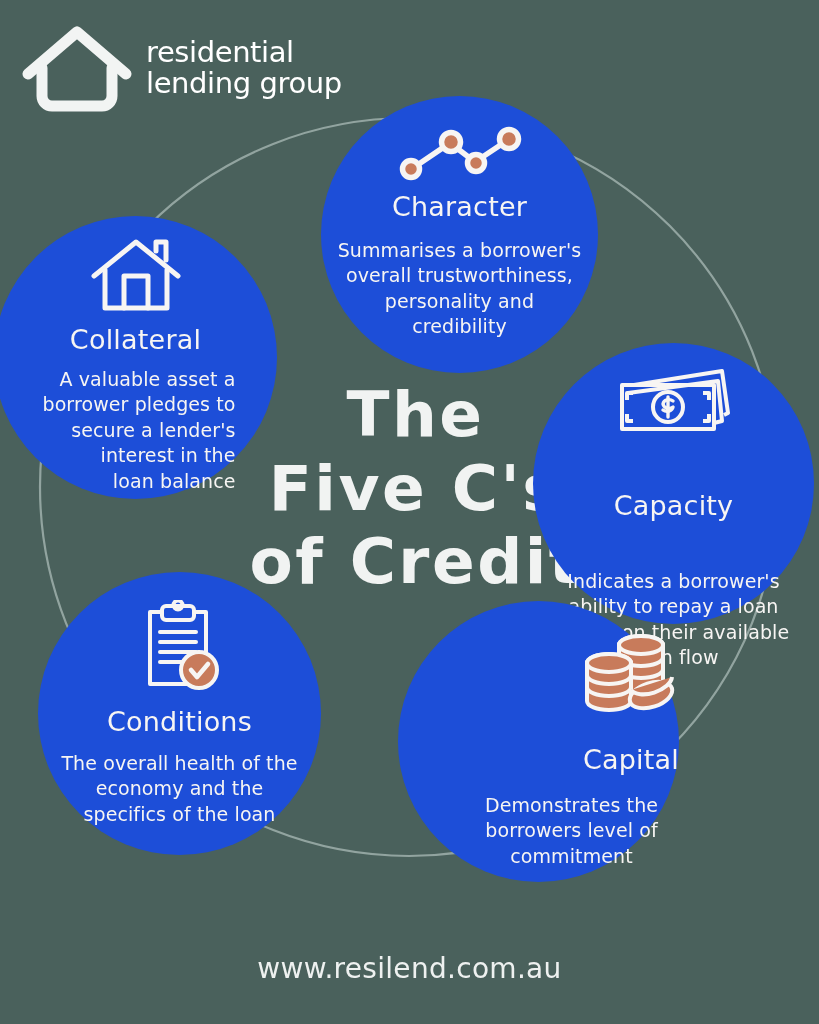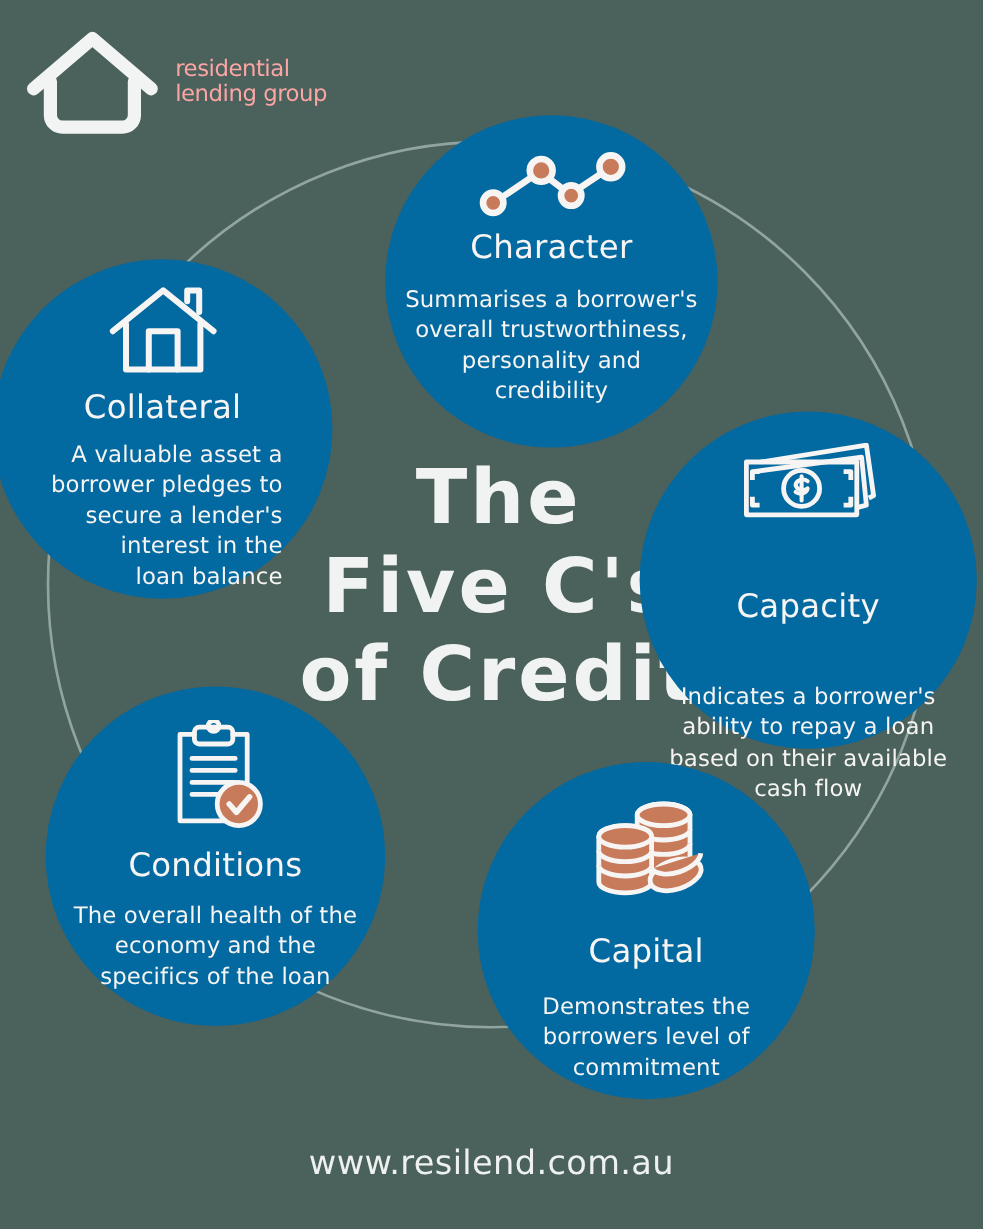--- a/index.html
+++ b/index.html
@@ -13,22 +13,22 @@
   #canvas { position:absolute; inset:0; width:819px; height:1024px; }
 
   
   #logo {
     position:absolute; left:22px; top:18px;
     display:flex; align-items:center; gap:14px;
     z-index:6;
   }
   #logo .mark { width:110px; height:96px; flex:0 0 auto; }
   #logo .wordmark {
-    color:#fca5a5;
-    font-size:19px;
+    color:#ffffff;
+    font-size:29px;
     line-height:1.08;
     letter-spacing:-0.4px;
     font-weight:400;
     white-space:pre-line;
     padding-top:4px;
   }
 
   
   #ring { position:absolute; left:0; top:0; width:819px; height:1024px; z-index:1; }
 
@@ -45,21 +45,21 @@
     line-height:1.17;
     letter-spacing:2.5px;
     white-space:pre-line;
     padding-left:12px;
   }
 
   
   .bubble {
     position:absolute;
     border-radius:50%;
-    background:#0369a1;
+    background:#1d4ed8;
     z-index:4;
     display:flex;
     flex-direction:column;
     align-items:center;
     color:#f7f5f3;
     text-align:center;
   }
   .bubble .b-icon { flex:0 0 auto; }
   .bubble .b-title {
     font-size:27px;
@@ -85,21 +85,21 @@
   #b-collateral .b-desc  { margin-top:12px; width:200px;text-align:right; }
 
   #b-capacity { left:533px; top:343px; width:281px; height:281px; padding-top:26px;gap:34px; }
   #b-capacity .b-title { margin-top:12px; }
   #b-capacity .b-desc  { margin-top:14px; width:238px; }
 
   #b-conditions { left:38px; top:572px; width:283px; height:283px; padding-top:28px; z-index:5; }
   #b-conditions .b-title { margin-top:13px; }
   #b-conditions .b-desc  { margin-top:14px; width:242px; }
 
-  #b-capital { left:398px; top:635px; width:281px; height:281px; padding-top:32px; }
+  #b-capital { left:398px; top:601px; width:281px; height:281px; padding-top:32px;align-items:flex-end; }
   #b-capital .b-title { margin-top:20px; }
   #b-capital .b-desc  { margin-top:18px; width:215px; }
 
   
   #footer {
     position:absolute;
     left:0; right:0; top:952px;
     text-align:center;
     color:#eef1f0;
     font-size:28px;

